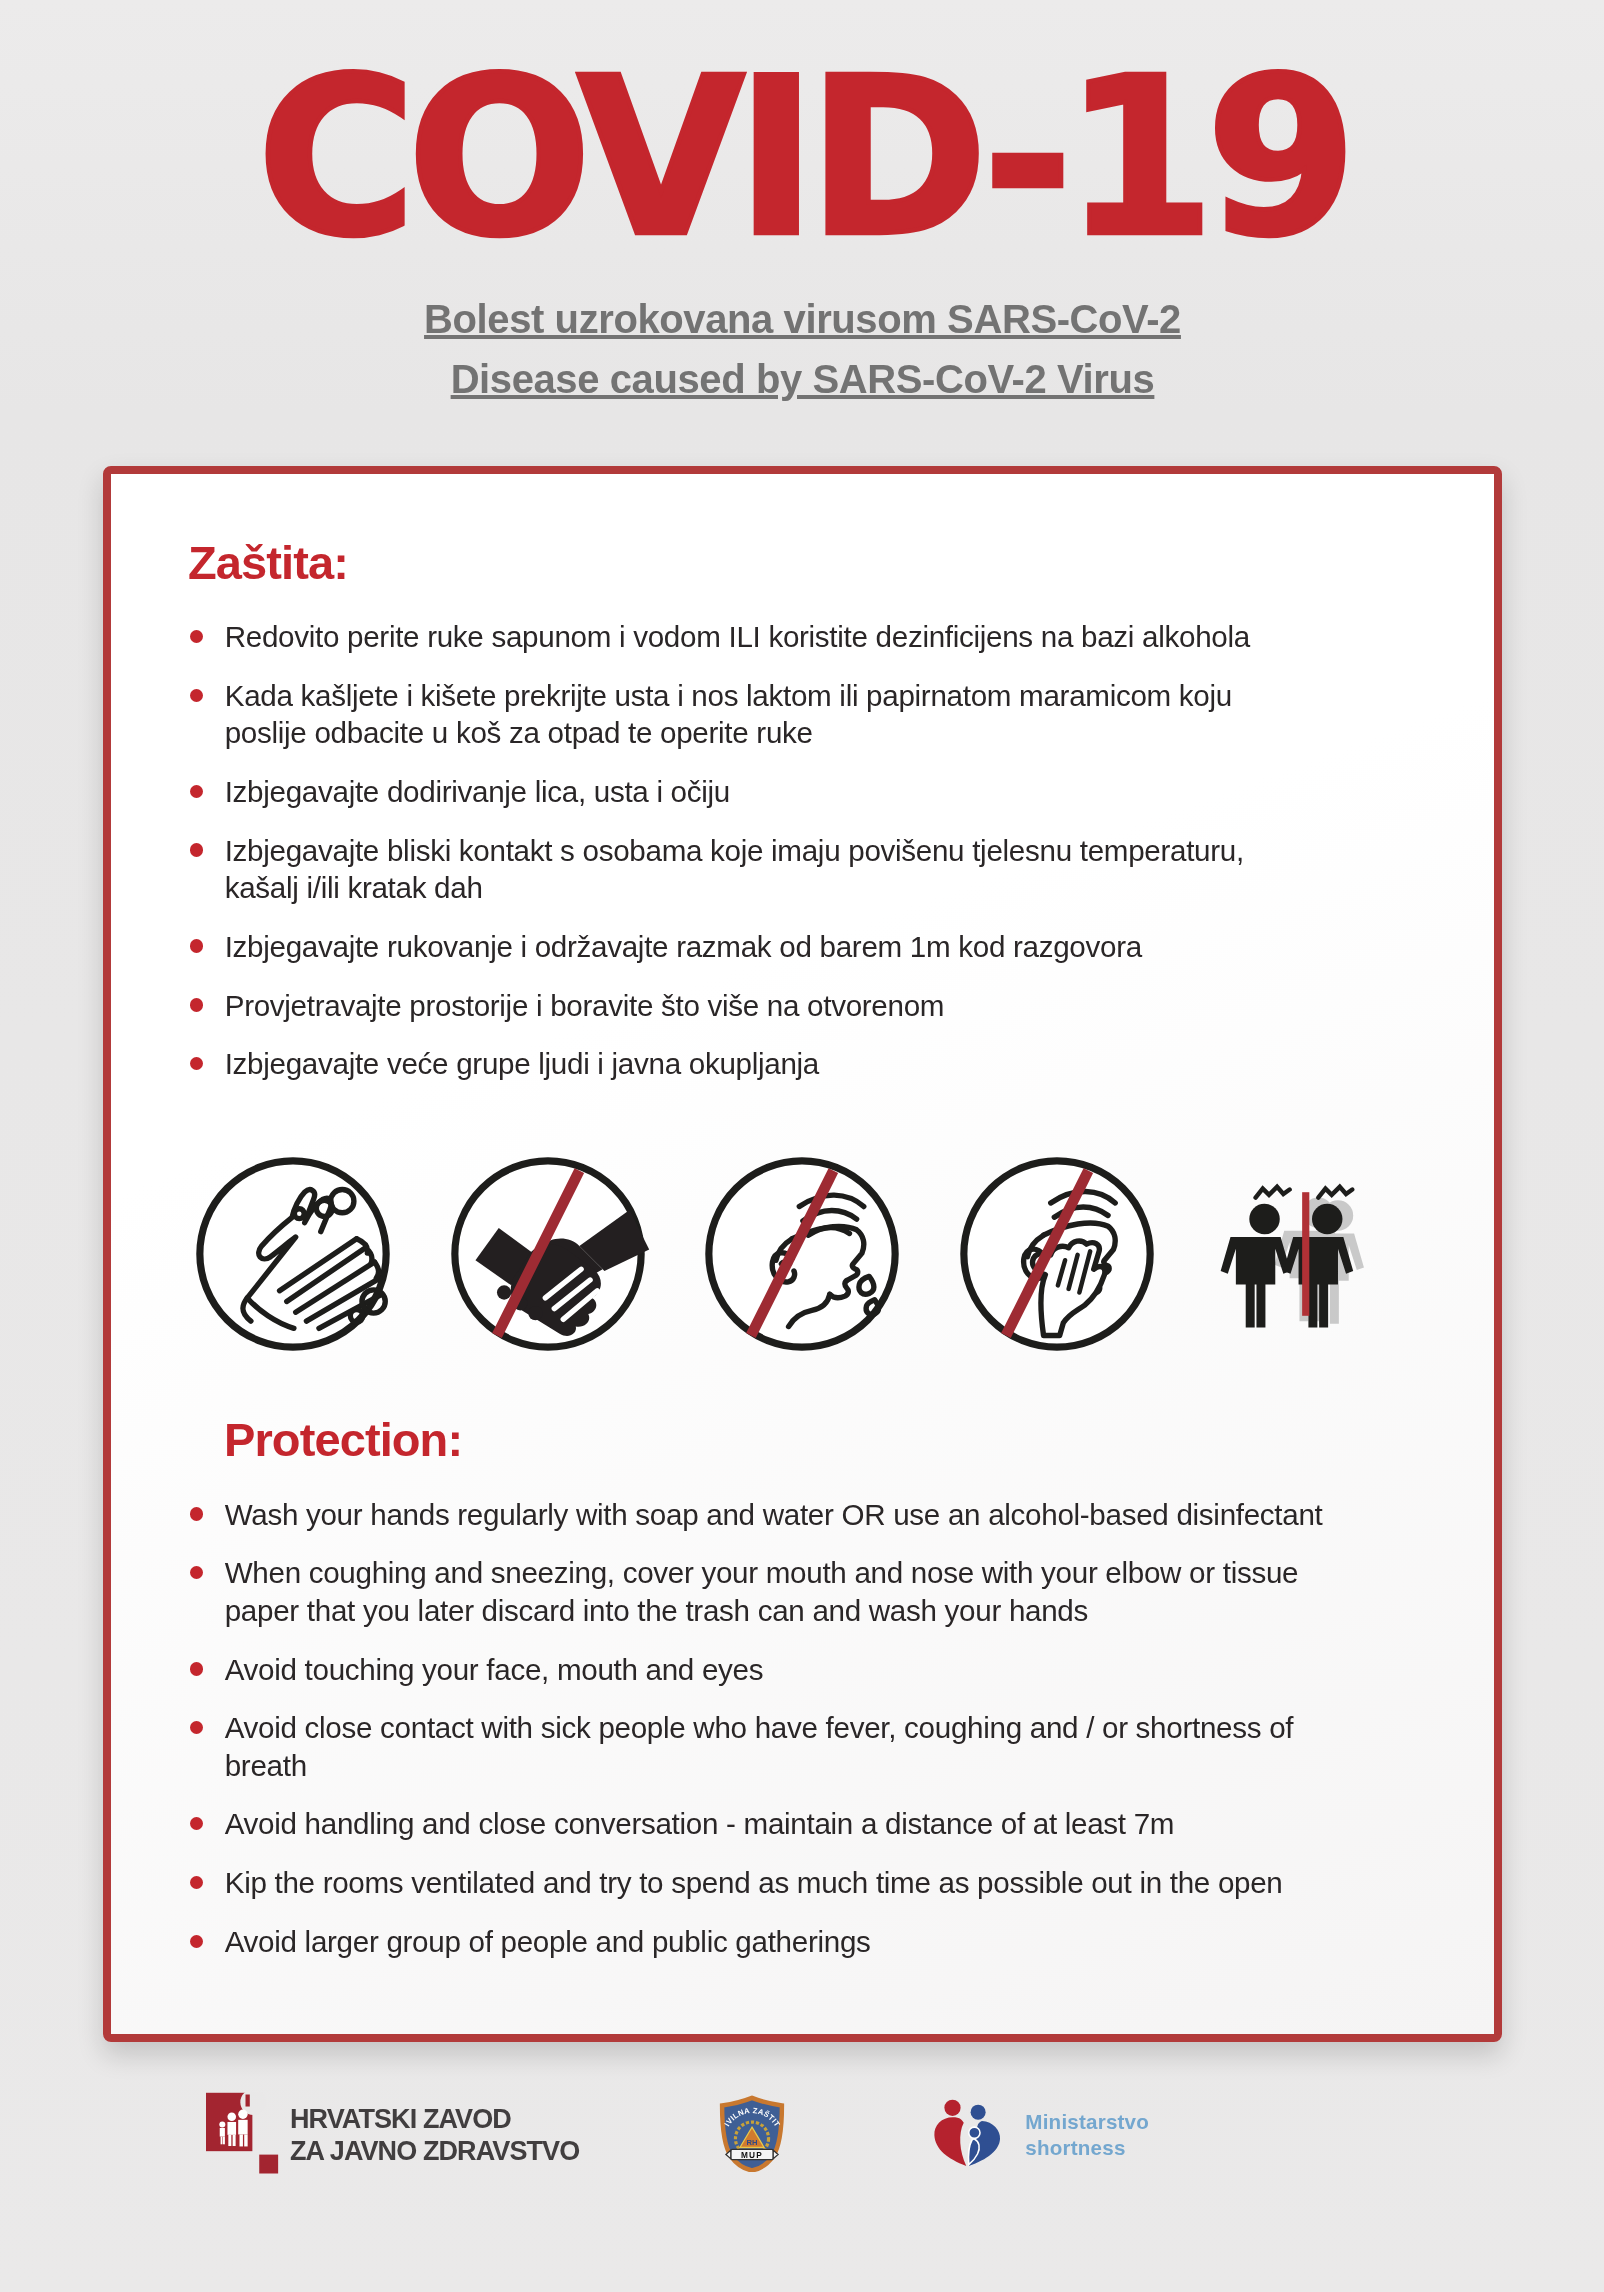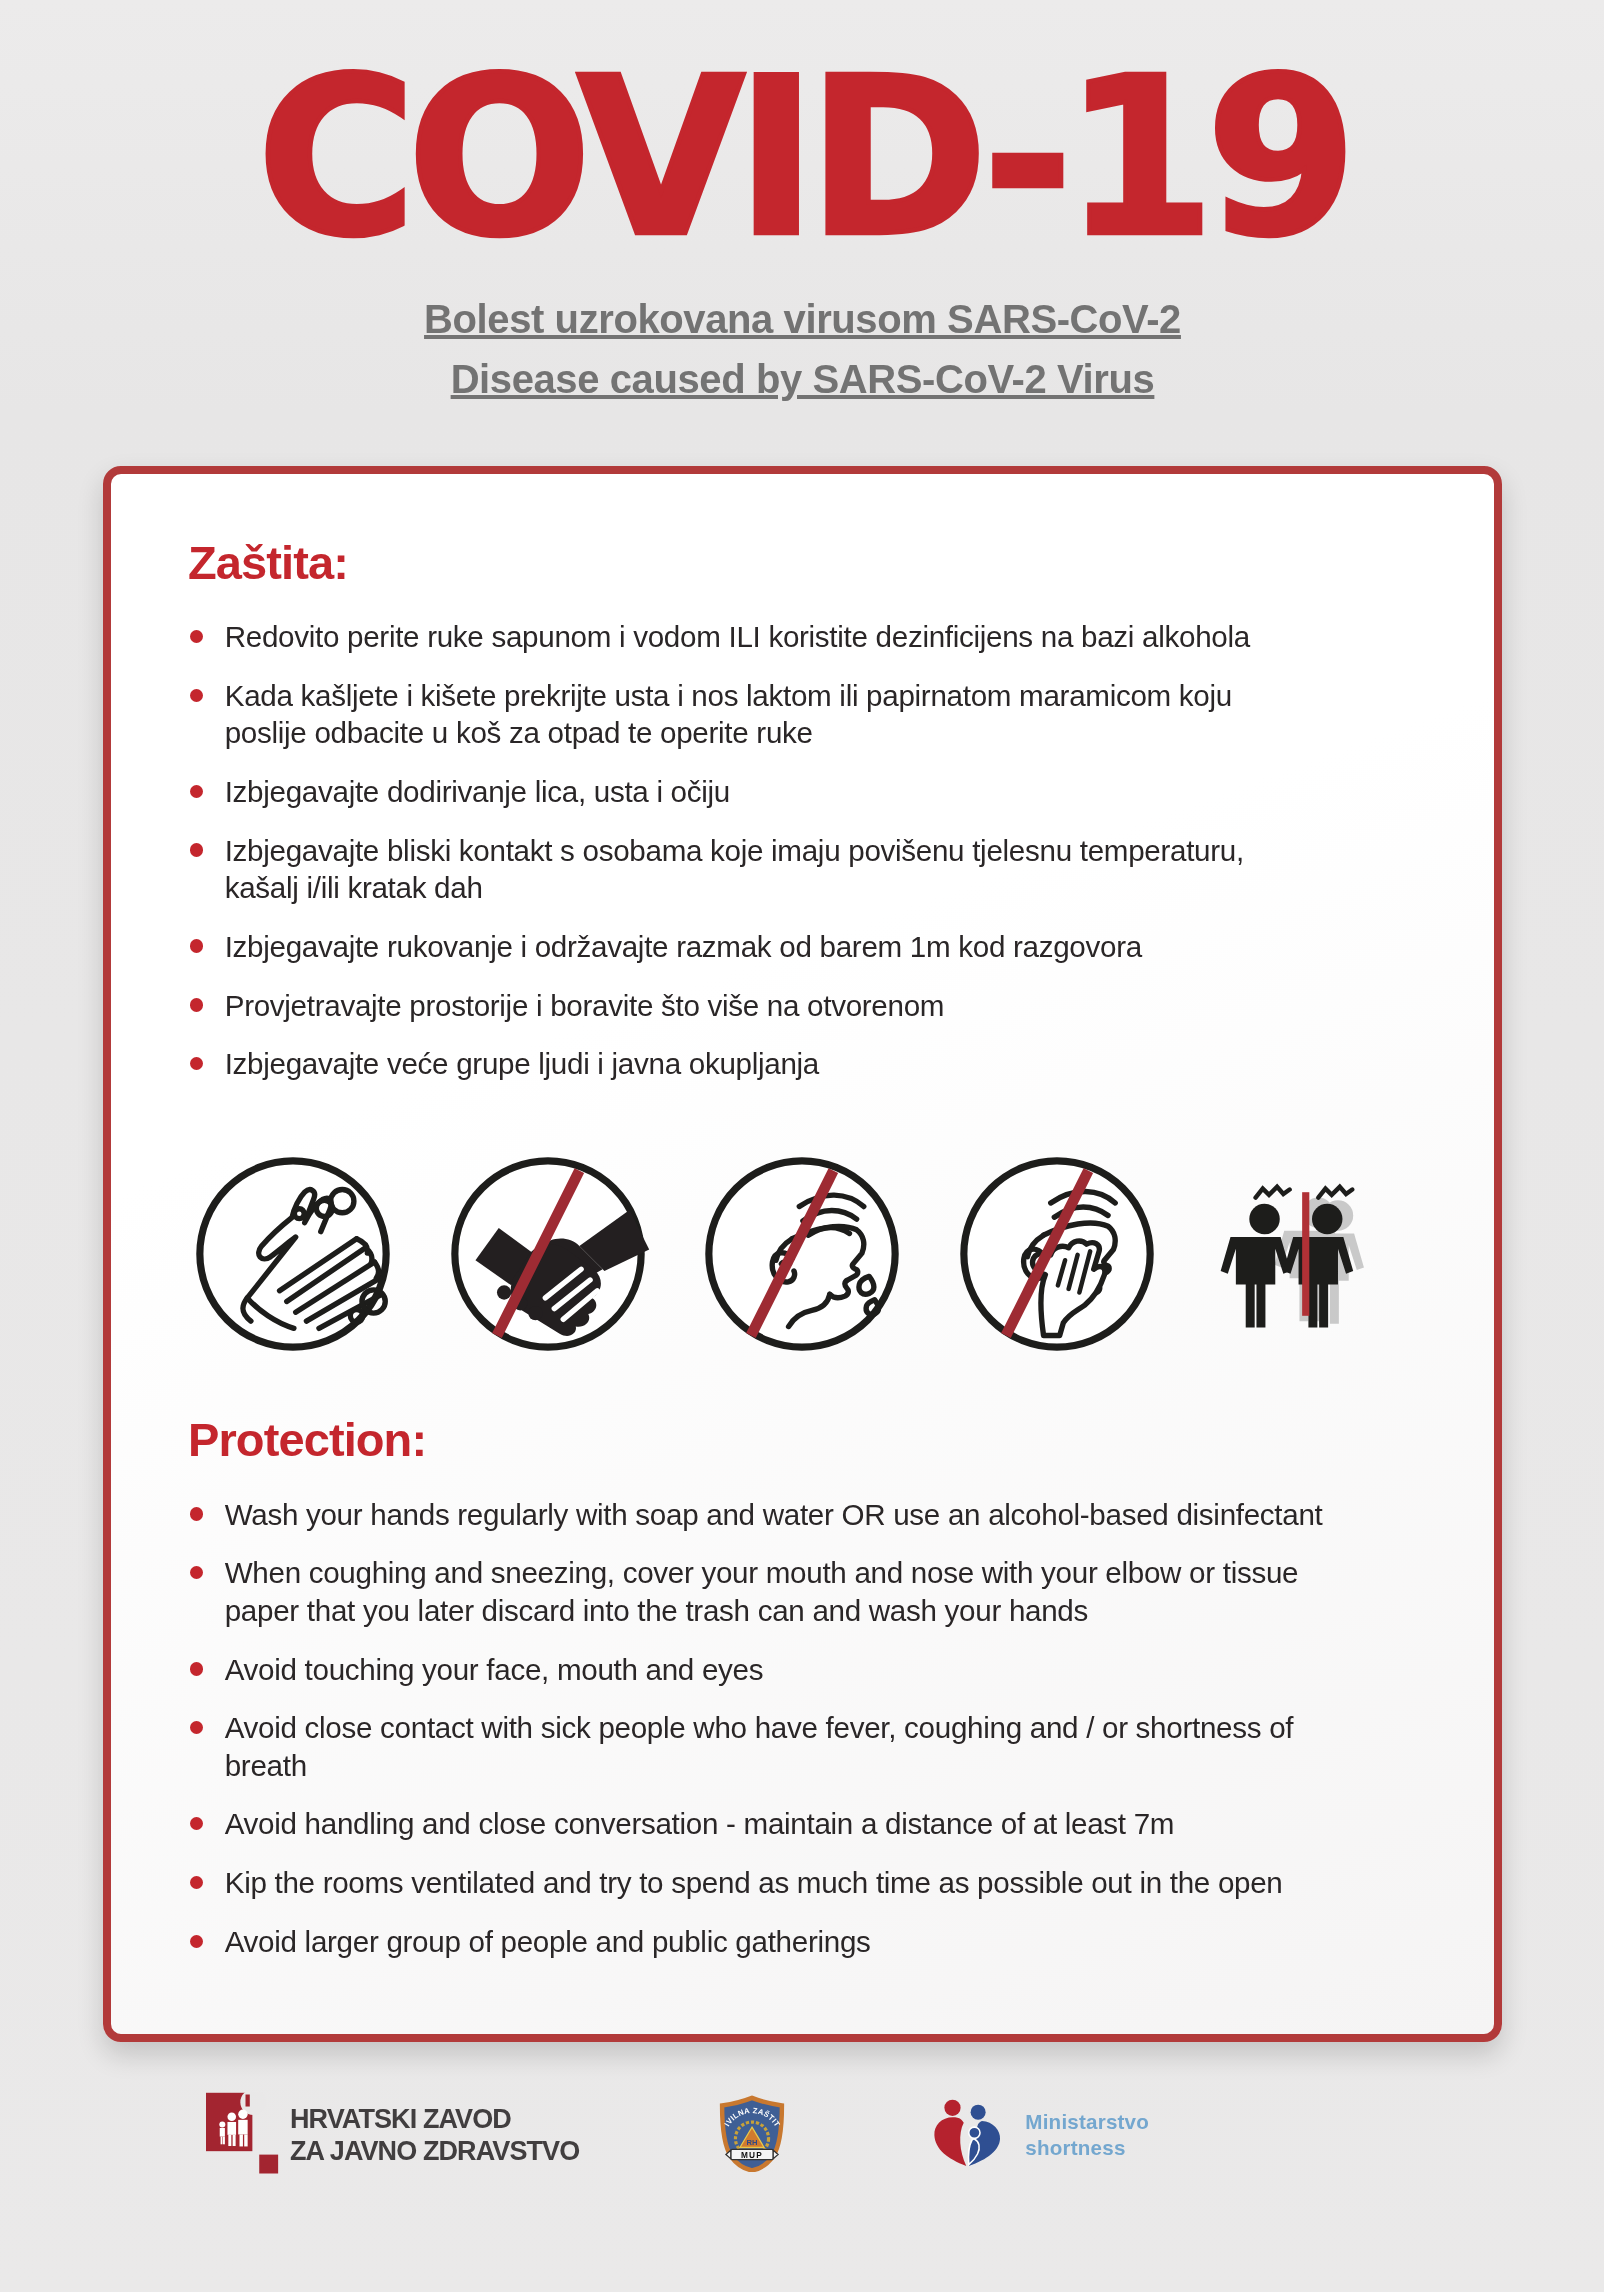--- a/index.html
+++ b/index.html
@@ -16,40 +16,40 @@
     -webkit-text-stroke:4.5px #c4262d;
   }
   .poster-subtitle{
     margin:0;font-size:40px;line-height:1.5;color:#737373;font-weight:700;
     letter-spacing:-0.4px;
     text-decoration:underline;
   }
   .subtitle-wrap{margin-top:21.5px;}
   .card{
     width:1399px;margin:57px auto 0;box-sizing:content-box;
-    border:8px solid #b23a3a;border-radius:18px;
+    border:8px solid #b23a3a;border-radius:8px;
     background:linear-gradient(160deg,#ffffff 35%,#f5f4f4 100%);
     box-shadow:0 12.5px 27px rgba(0,0,0,0.16);
     padding:63px 77px 50px;box-sizing:border-box;
   }
   .section-heading{
     margin:0 0 30px 0;font-size:47px;line-height:1.1;font-weight:700;
     color:#c4262d;letter-spacing:-0.9px;
   }
   .bullet-list{list-style:none;margin:0;padding:0 0 1.8px 1.8px;}
   .bullet-list li{display:flex;gap:21.5px;margin-bottom:21.5px;align-items:flex-start;}
   .bullet-dot{flex:none;width:13.4px;height:13.4px;border-radius:50%;background:#c4262d;margin-top:11.6px;}
   .li-text{
     font-size:29.6px;line-height:1.26;color:#2a2627;letter-spacing:-0.3px;
     white-space:pre-line;max-width:1209px;
   }
   .icons-row{display:flex;justify-content:space-between;margin:45px 1.8px 57px;}
   .icon-circle{width:206px;height:206px;}
   .icon-circle svg{display:block;width:100%;height:100%;}
-  .protection-heading{margin-top:3.6px;}
+  .protection-heading{margin-top:3.6px;margin-left:36px;}
   .footer{
     display:flex;align-items:center;margin-top:50px;padding-left:206px;
   }
   .hzjz{display:flex;align-items:center;gap:5px;}
   .hzjz-text{
     font-size:27px;font-weight:700;color:#413e3f;line-height:1.2;
     letter-spacing:-0.9px;
   }
   .badge{margin-left:138px;}
   .ministry{margin-left:143px;display:flex;align-items:center;gap:20px;}

